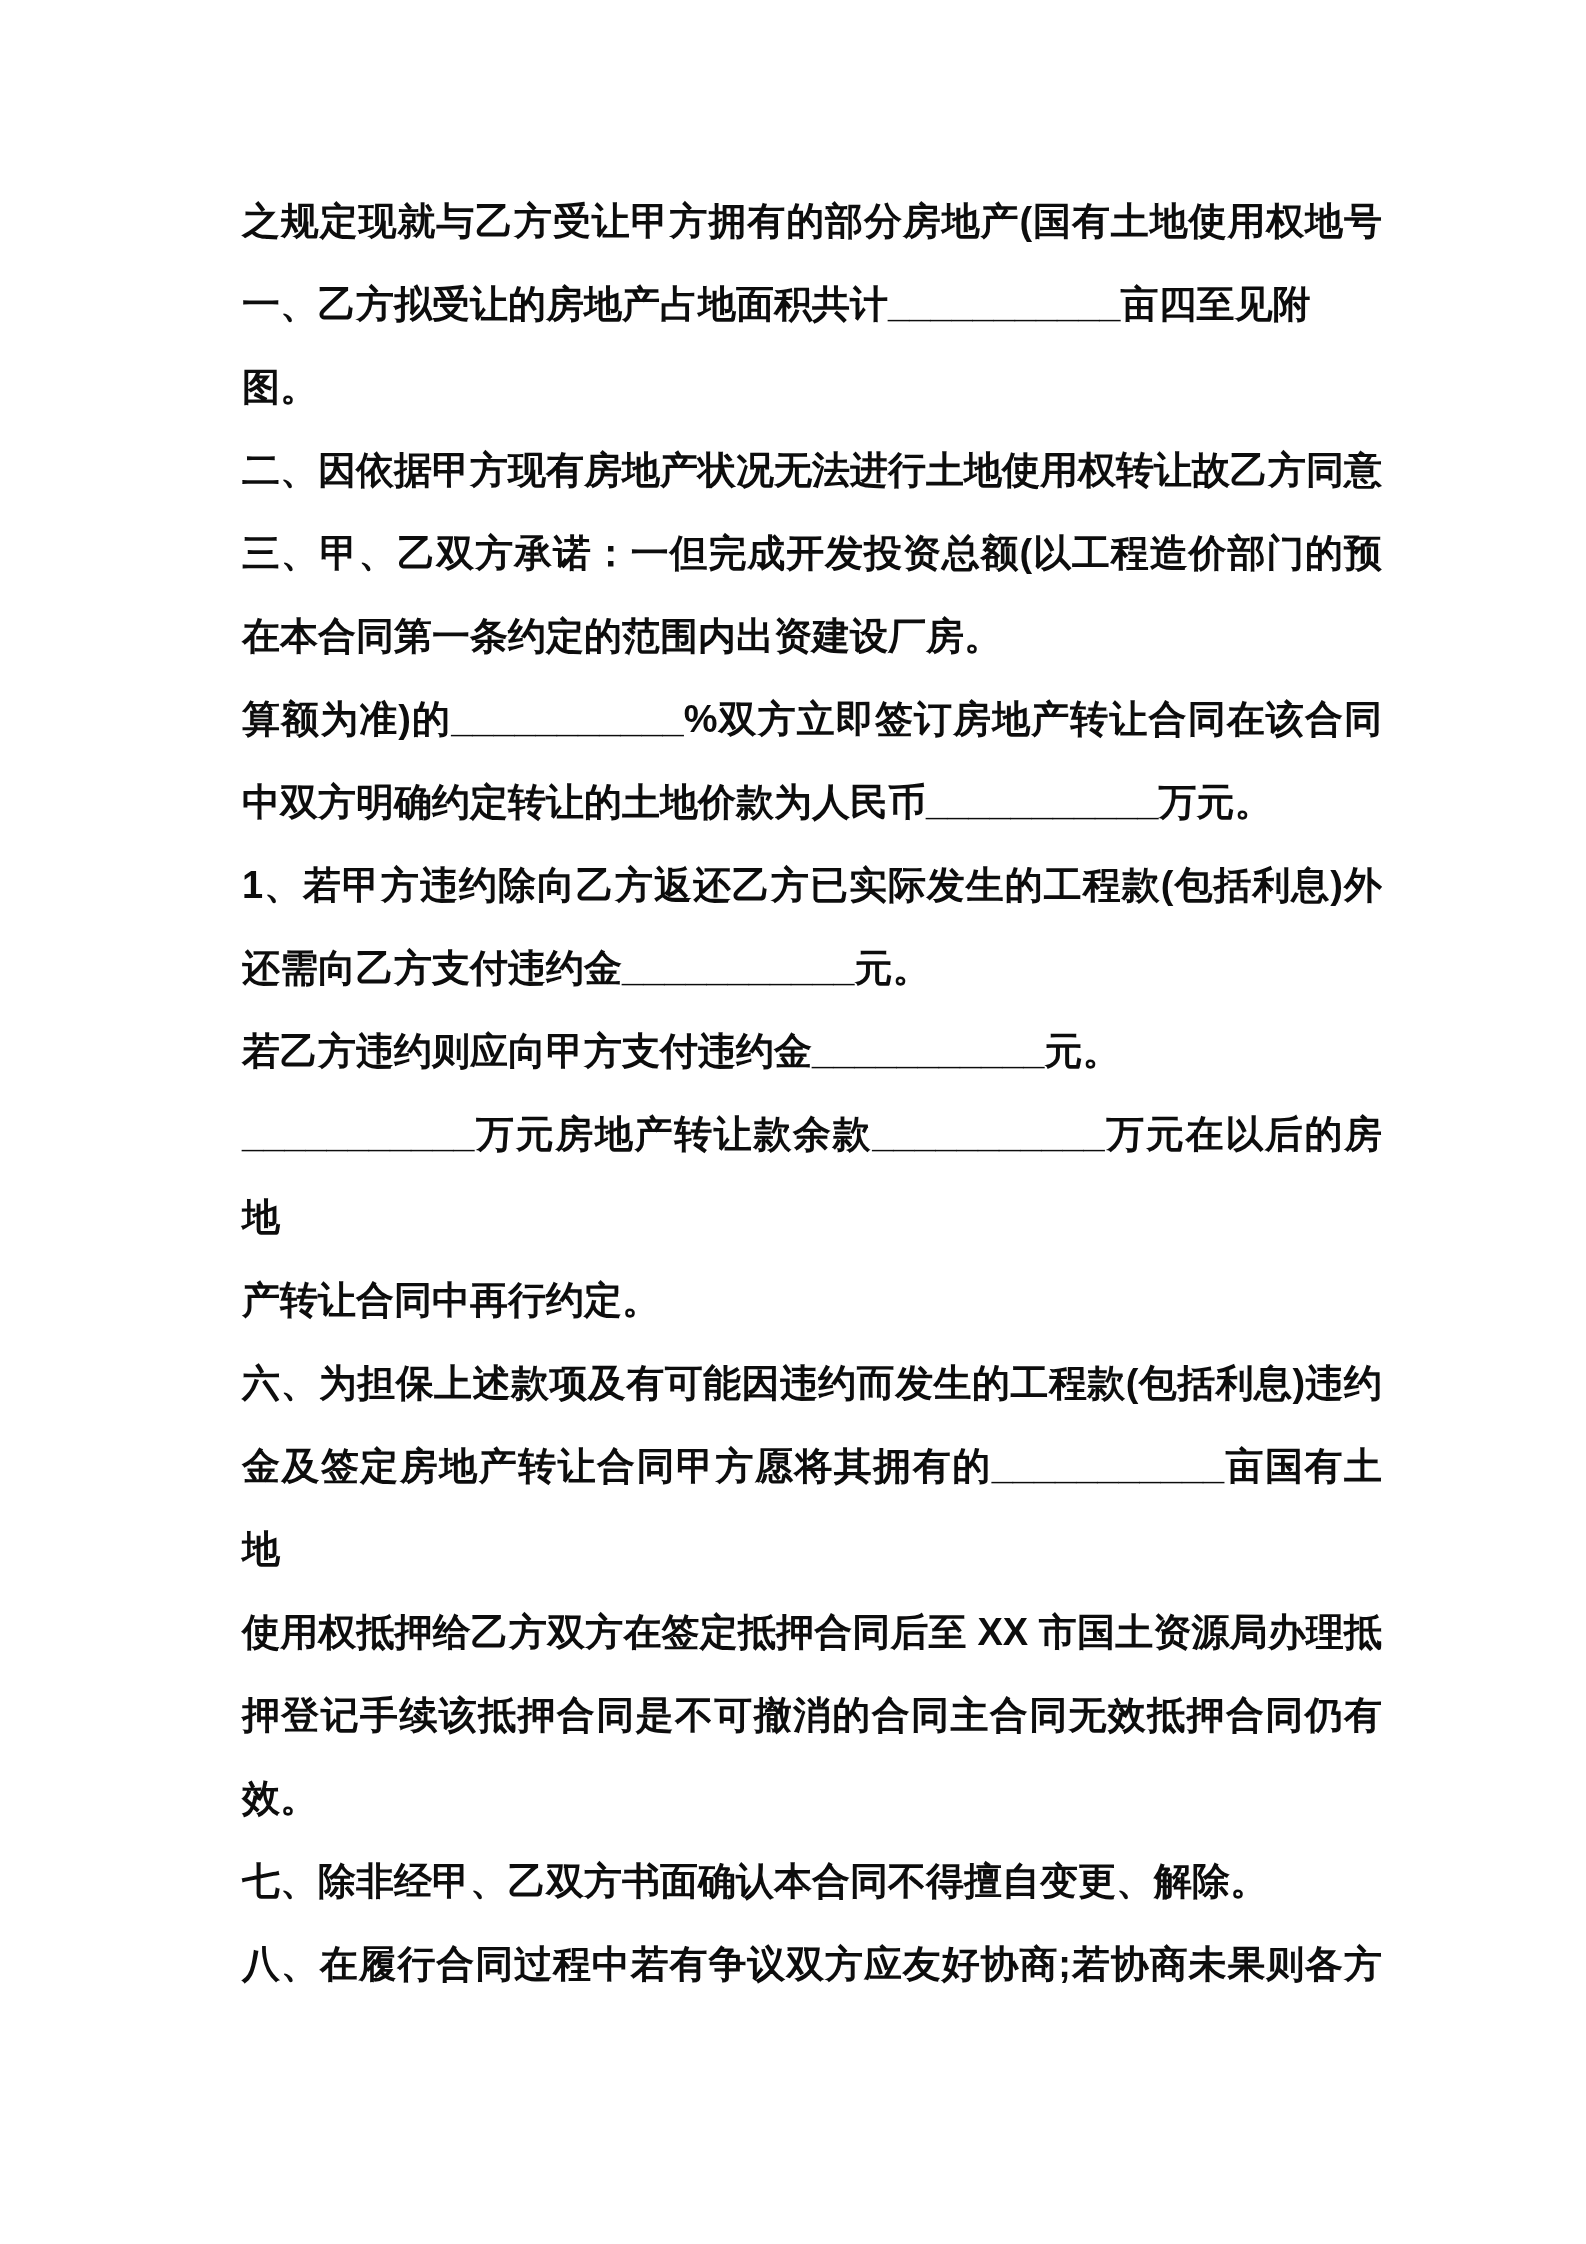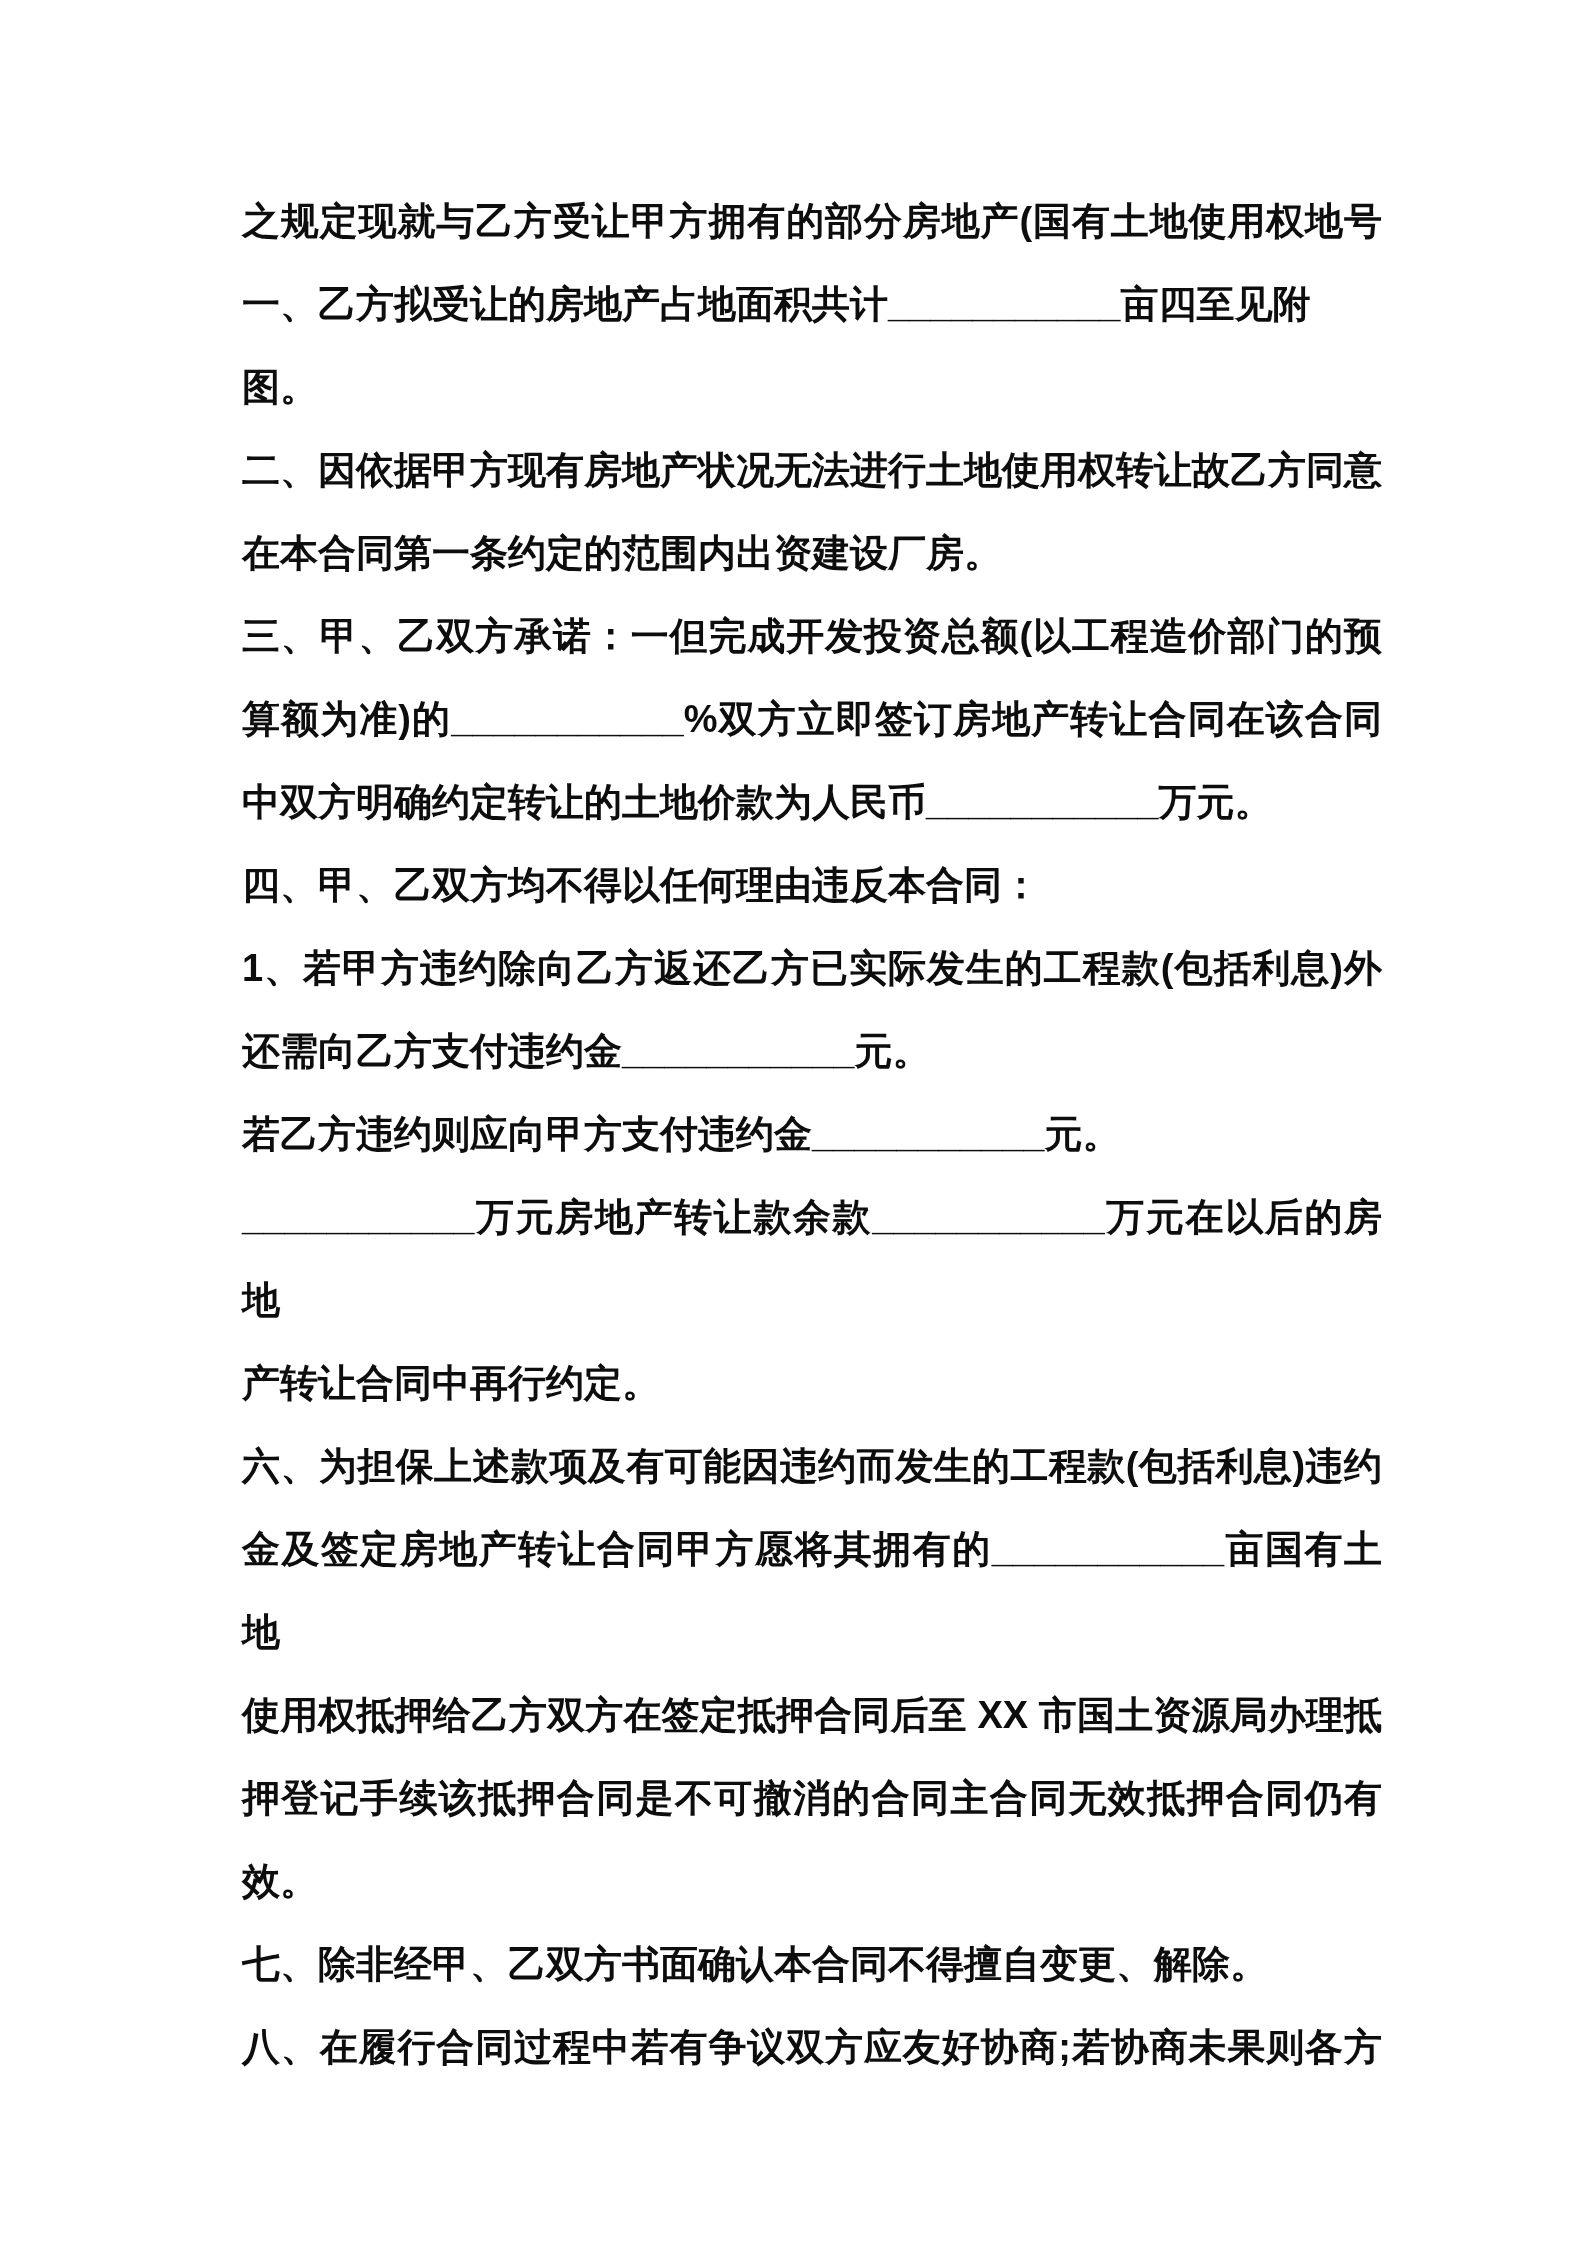--- a/index.html
+++ b/index.html
@@ -40,25 +40,24 @@
   }
 </style>
 </head>
 <body>
 
 <div class="page">
   <div class="doc">
       <p class="line fill">之规定现就与乙方受让甲方拥有的部分房地产(国有土地使用权地号</p>
       <p class="line">一、乙方拟受让的房地产占地面积共计___________亩四至见附图。</p>
       <p class="line fill">二、因依据甲方现有房地产状况无法进行土地使用权转让故乙方同意</p>
+      <p class="line fill">三、甲、乙双方承诺：一但完成开发投资总额(以工程造价部门的预</p>
       <p class="line">在本合同第一条约定的范围内出资建设厂房。</p>
-      <p class="line fill">三、甲、乙双方承诺：一但完成开发投资总额(以工程造价部门的预</p>
       <p class="line fill">算额为准)的___________%双方立即签订房地产转让合同在该合同</p>
       <p class="line">中双方明确约定转让的土地价款为人民币___________万元。</p>
-      <p class="line">四、甲、乙双方均不得以任何理由违反本合同：</p>
       <p class="line fill">1、若甲方违约除向乙方返还乙方已实际发生的工程款(包括利息)外</p>
       <p class="line">还需向乙方支付违约金___________元。</p>
       <p class="line">若乙方违约则应向甲方支付违约金___________元。</p>
       <p class="line fill">___________万元房地产转让款余款___________万元在以后的房地</p>
       <p class="line">产转让合同中再行约定。</p>
       <p class="line fill">六、为担保上述款项及有可能因违约而发生的工程款(包括利息)违约</p>
       <p class="line fill">金及签定房地产转让合同甲方愿将其拥有的___________亩国有土地</p>
       <p class="line fill">使用权抵押给乙方双方在签定抵押合同后至 XX 市国土资源局办理抵</p>
       <p class="line fill">押登记手续该抵押合同是不可撤消的合同主合同无效抵押合同仍有</p>
       <p class="line">效。</p>

